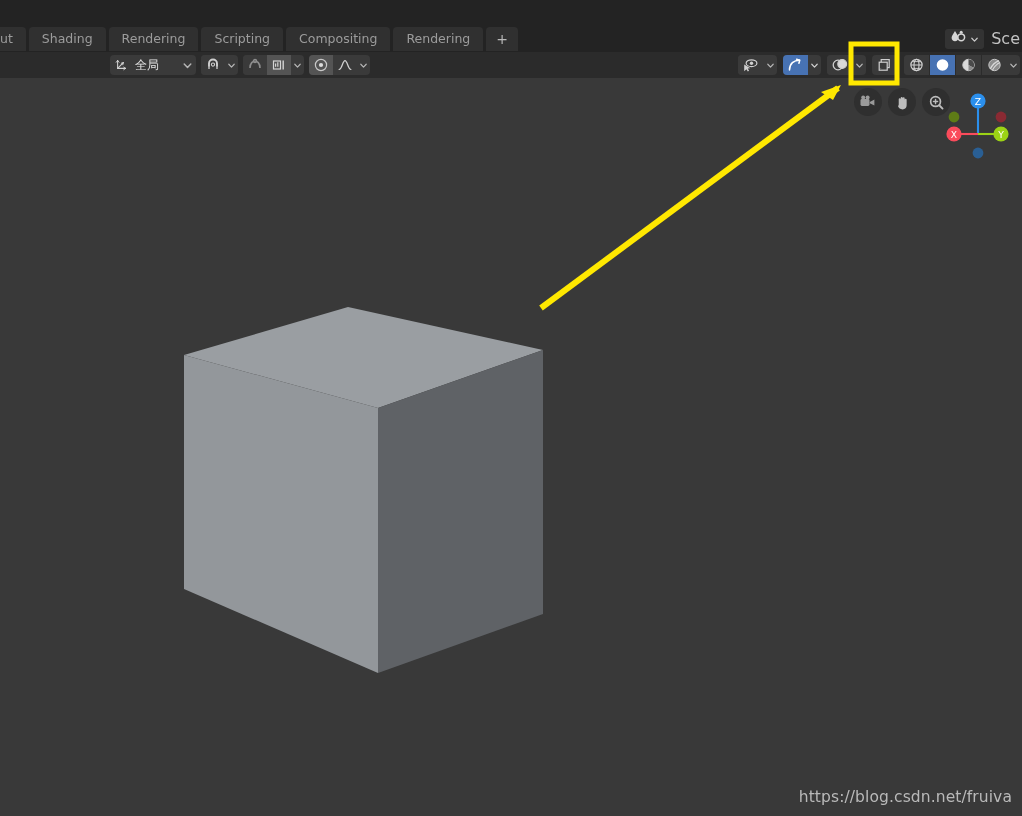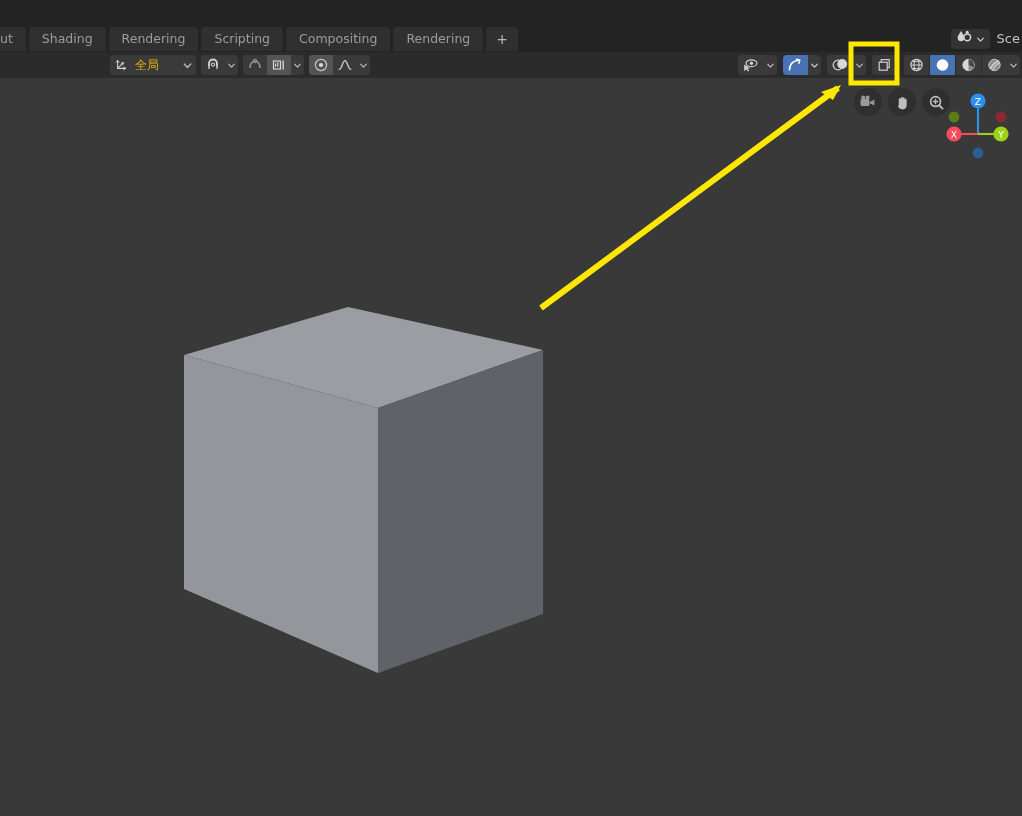--- a/index.html
+++ b/index.html
@@ -69,21 +69,21 @@
   .scene-btn {
     display: flex;
     align-items: center;
     gap: 3px;
     height: 20px;
     padding: 0 5px 0 4px;
     background: #333333;
     border-radius: 3px;
   }
   .scene-name {
-    font-size: 13px;
+    font-size: 16px;
     color: #c3c3c3;
     padding-left: 7px;
     white-space: nowrap;
   }
 
   
   .headerbar {
     position: absolute;
     left: 0; top: 52px;
     width: 1022px; height: 26px;
@@ -138,21 +138,21 @@
     align-items: center;
     height: 20px;
     background: #3a3a3a;
     border-radius: 4px;
     padding: 0 3px 0 5px;
     min-width: 78px;
   }
   .orient-label {
     flex: 1 1 auto;
     font-size: 12px;
-    color: #eab308;
+    color: #e5e5e5;
     padding-left: 6px;
     white-space: nowrap;
   }
 
   
   .viewport {
     position: absolute;
     left: 0; top: 78px;
     width: 1022px; height: 738px;
     background: #393939;
@@ -467,20 +467,21 @@
       <circle cx="44" cy="69" r="5.4" fill="#2a5f94"></circle>
 
       <circle cx="44" cy="17" r="7.6" fill="#2b8fec"></circle>
       <text x="44" y="20.6" font-size="9.2" fill="#ffffff" text-anchor="middle" font-family="'DejaVu Sans','Liberation Sans',sans-serif">Z</text>
       <circle cx="20" cy="50" r="7.6" fill="#fa4b5b"></circle>
       <text x="20" y="53.6" font-size="9.2" fill="#ffffff" text-anchor="middle" font-family="'DejaVu Sans','Liberation Sans',sans-serif">X</text>
       <circle cx="67" cy="50" r="7.6" fill="#9cd315"></circle>
       <text x="67" y="53.6" font-size="9.2" fill="#ffffff" text-anchor="middle" font-family="'DejaVu Sans','Liberation Sans',sans-serif">Y</text>
     </svg>
 
+    <div class="watermark">https://blog.csdn.net/fruiva</div>
   </div>
 
   <svg class="annot">
 
     <line x1="541" y1="308" x2="838" y2="88" stroke="#ffe800" stroke-width="6"></line>
 
     <path d="M841 85 L821 92 L833 100 Z" fill="#ffe800"></path>
 
     <rect x="851" y="44" width="46" height="39" fill="none" stroke="#ffe800" stroke-width="5"></rect>
   </svg>

